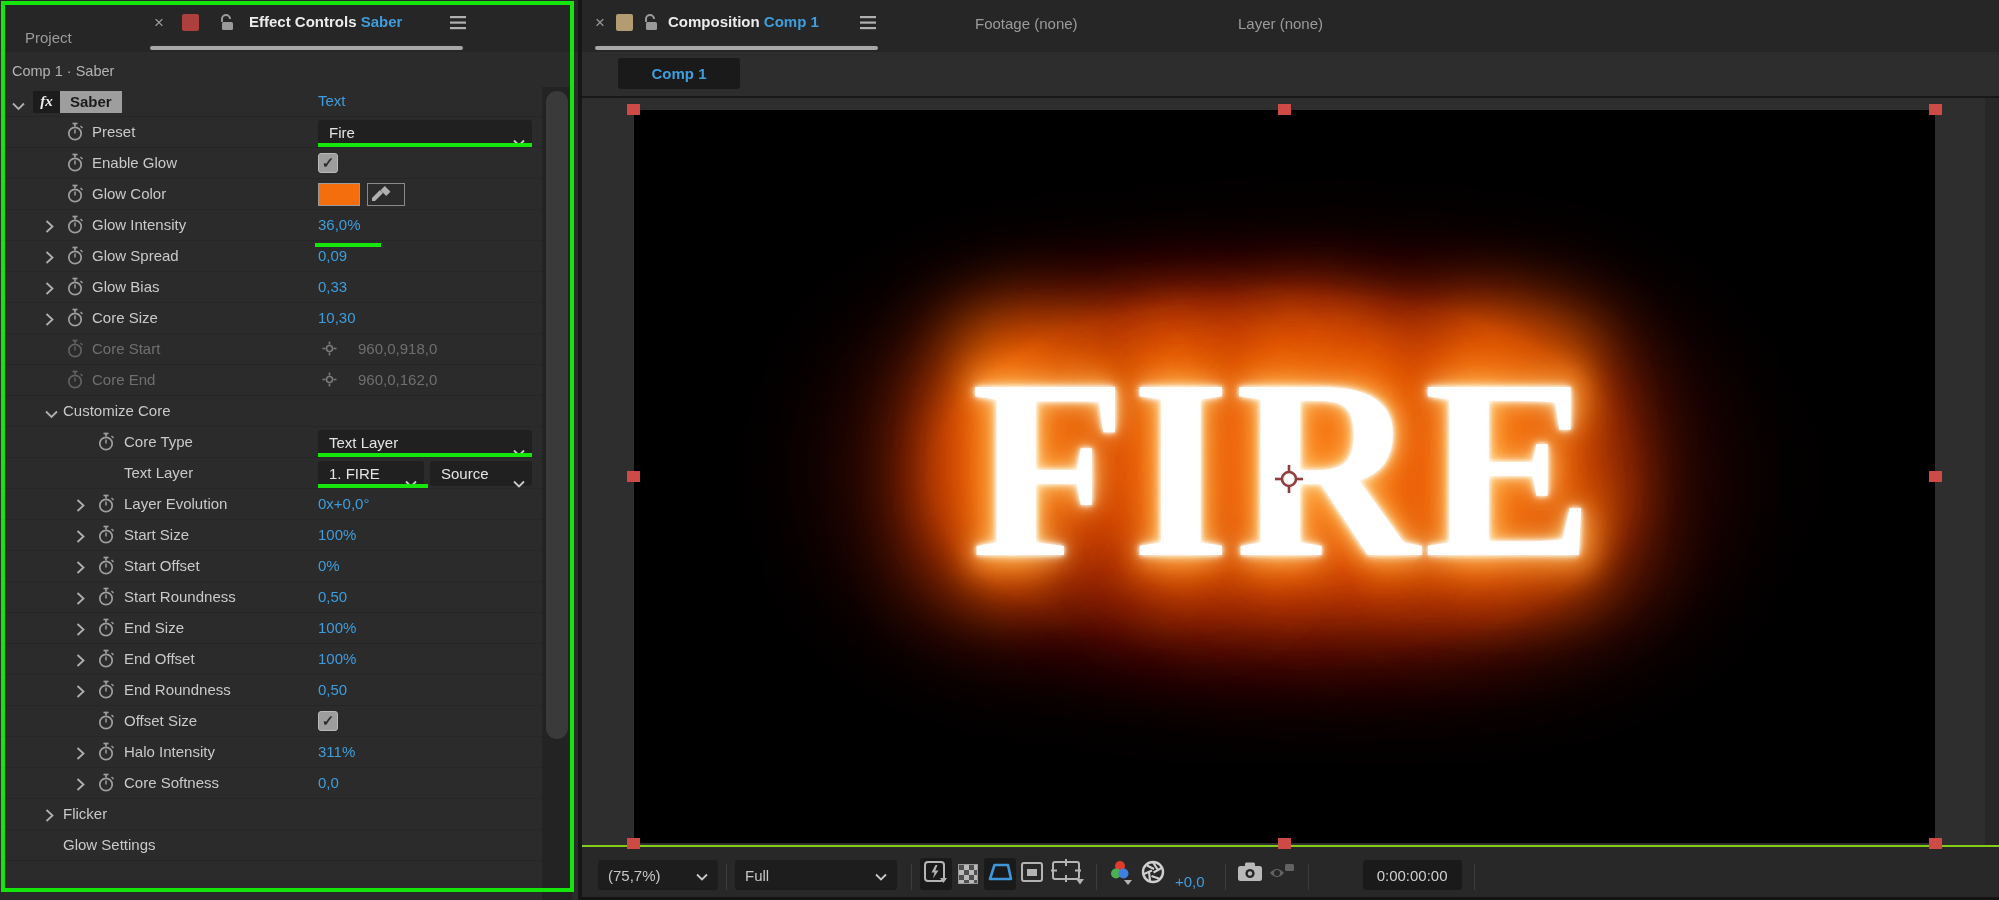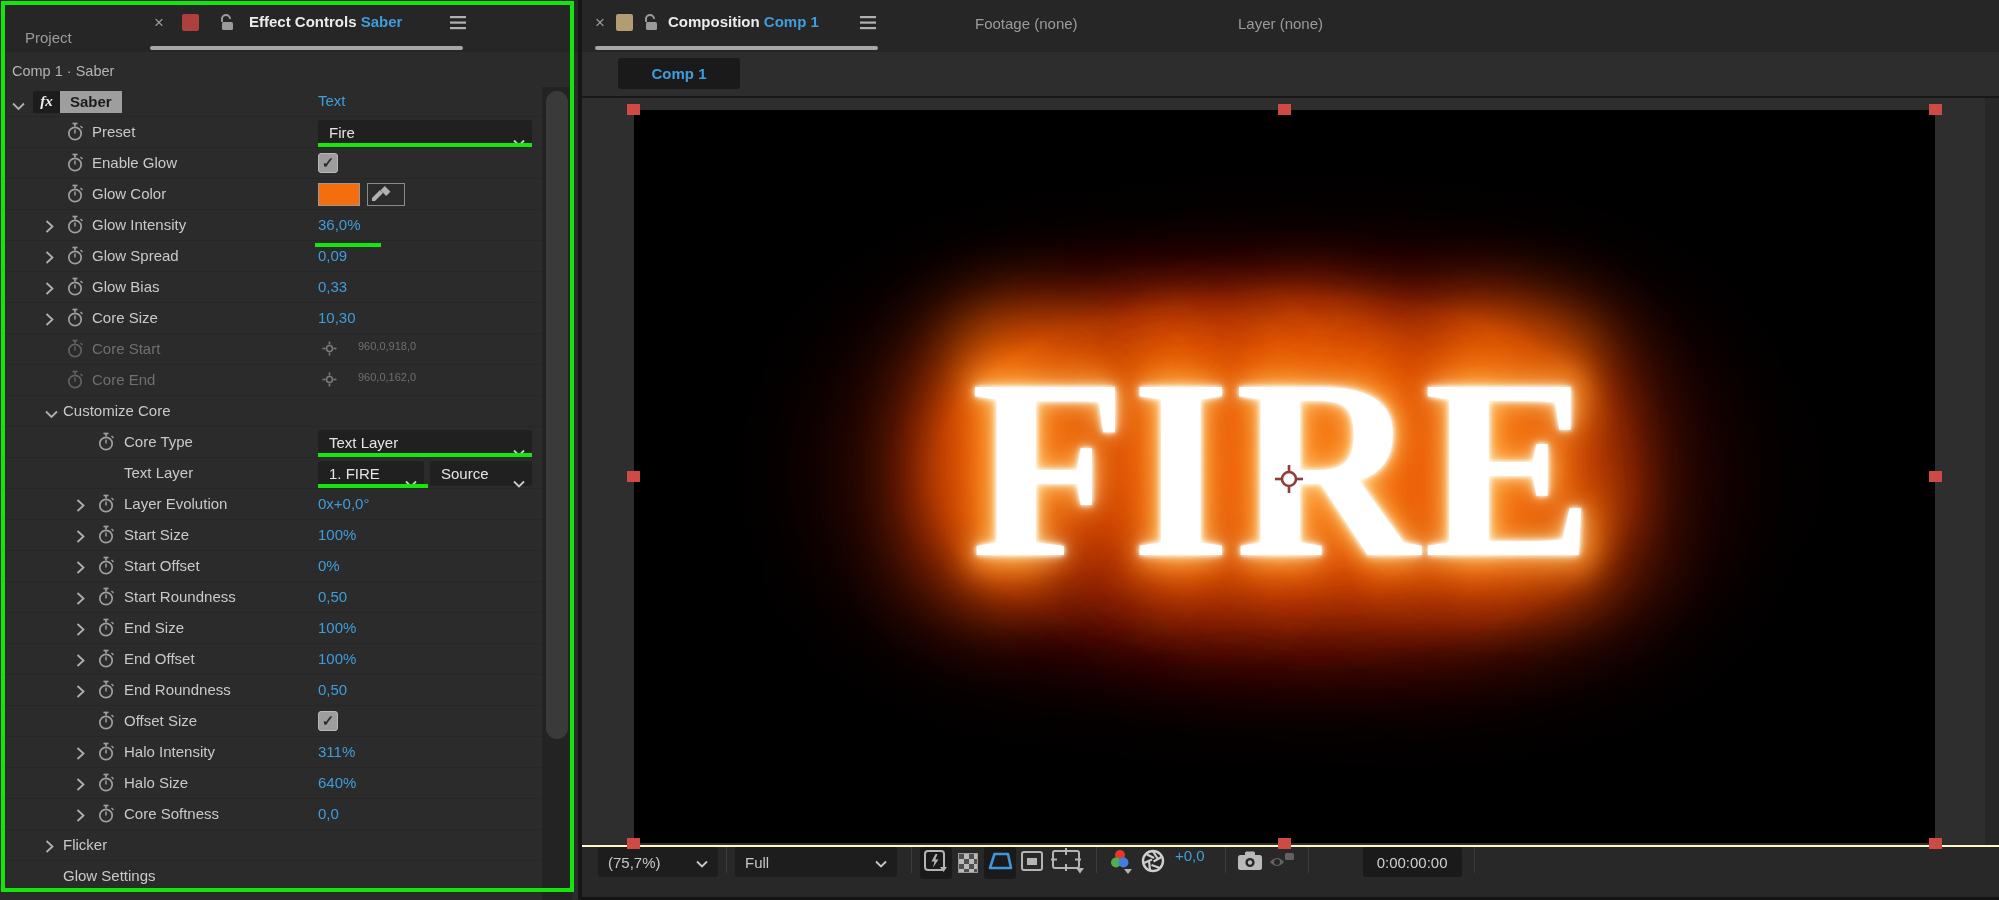--- a/index.html
+++ b/index.html
@@ -19,21 +19,21 @@
   .menu-icon svg, .lock-icon svg { display:block; }
   #ec-breadcrumb { position:absolute; left:12px; top:63px; font-size:14.5px; color:#b3b3b3; }
   #ec-rows { position:absolute; left:0; top:87px; width:542px; bottom:0; overflow:hidden; }
 
   .ec-row { position:relative; width:100%; height:31px; border-bottom:1px solid #262626; background:#2b2b2b; }
   .ec-row.disabled .rlabel { color:#6f6f6f; }
   .rlabel { position:absolute; top:6px; font-size:15px; color:#c9c9c9; white-space:nowrap; }
   .twirl { position:absolute; top:9px; width:14px; height:14px; }
   .sw { position:absolute; top:5px; width:18px; height:20px; }
   .val { position:absolute; left:318px; top:6px; font-size:15px; color:#3f9ddc; white-space:nowrap; }
-  .posval { position:absolute; left:358px; top:6px; font-size:11px; color:#6f6f6f; white-space:nowrap; }
+  .posval { position:absolute; left:358px; top:6px; font-size:15px; color:#6f6f6f; white-space:nowrap; }
   .positon-icon { position:absolute; left:322px; top:7px; }
   .dd { position:absolute; top:3px; height:25px; background:#202020; border-radius:3px;
         color:#e4e4e4; font-size:15px; line-height:25px; padding-left:11px; }
   .dd .ddchev { position:absolute; right:7px; top:9px; }
   .cb { position:absolute; left:318px; top:5px; width:20px; height:20px; background:#9d9d9d;
         border:1px solid #b9b9b9; border-radius:3px; color:#2c2c2c; font-weight:bold;
         font-size:15px; text-align:center; line-height:18px; }
   .swatch { position:absolute; left:318px; top:4px; width:42px; height:23px; border:1.5px solid #9a9a9a; }
   .eyebox { position:absolute; left:367px; top:4px; width:38px; height:23px; border:1.5px solid #8a8a8a;
             background:#2b2b2b; }
@@ -86,21 +86,21 @@
         0 0 92px #ff7912, 0 0 150px #f05400, 0 0 235px #a82a00; }
   #vignette { position:absolute; inset:0;
      background:radial-gradient(ellipse 52% 48% at 50% 50%, transparent 52%, rgba(0,0,0,0.55) 76%, #000 96%); }
 
   .handle { position:absolute; width:13px; height:11px; background:#ce4b45; z-index:5; }
 
   #anchor-icon { position:absolute; left:692px; top:366px; z-index:6; filter:drop-shadow(0 0 1.5px #f2f2f2); }
 
   
   #comp-toolbar { position:absolute; left:0; top:845px; right:0; height:45px; background:#282828;
-     border-top:2px solid #fef9c3; display:flex; align-items:flex-start; padding-left:16px; }
+     border-top:2px solid #84cc16; display:flex; align-items:flex-end; padding-left:16px; }
   .tb-dd { height:30px; background:#1d1d1d; border-radius:3px; color:#c6c6c6; font-size:15px;
      display:flex; align-items:center; padding:0 10px; position:relative; }
   .tb-dd .ddchev { margin-left:auto; }
   .tb-sep { width:1px; height:26px; background:#3c3c3c; margin:0 8px; }
   .tb-btn { width:32px; height:32px; display:flex; align-items:center; justify-content:center; border-radius:3px; }
   .tb-btn.pressed { background:#1a1a1a; }
   .checker { width:20px; height:20px; border:1px solid #9a9a9a;
      background:repeating-conic-gradient(#b9b9b9 0% 25%, #4f4f4f 0% 50%) 0 0/10px 10px; }
   #exposure-value { color:#3f9ddc; font-size:15px; margin:0 6px; }
   #timecode-box { height:30px; background:#1a1a1a; border-radius:3px; color:#cfcfcf; font-size:15px;
@@ -448,34 +448,20 @@
           <span class="twirl" style="left:76px;"><svg width="9" height="13" viewBox="0 0 9 13">
               <polyline points="1.5,1 7.5,6.5 1.5,12" fill="none" stroke="#b0b0b0" stroke-width="1.8"></polyline>
             </svg></span>
           <span class="sw" style="left:97px;"><svg width="18" height="20" viewBox="0 0 18 20">
               <circle cx="9" cy="11.5" r="6.2" fill="none" stroke="#9f9f9f" stroke-width="1.7"></circle>
               <line x1="9" y1="1.5" x2="9" y2="4.5" stroke="#9f9f9f" stroke-width="1.7"></line>
               <line x1="6.5" y1="1.5" x2="11.5" y2="1.5" stroke="#9f9f9f" stroke-width="1.7"></line>
               <line x1="14.5" y1="4" x2="16.5" y2="6" stroke="#9f9f9f" stroke-width="1.5"></line>
               <line x1="9" y1="11.5" x2="9" y2="7.5" stroke="#9f9f9f" stroke-width="1.5"></line>
             </svg></span>
-          <span class="rlabel" style="left:124px;">Halo Size</span>
-          <span class="val">640%</span>
-        </div>
-        <div class="ec-row">
-          <span class="twirl" style="left:76px;"><svg width="9" height="13" viewBox="0 0 9 13">
-              <polyline points="1.5,1 7.5,6.5 1.5,12" fill="none" stroke="#b0b0b0" stroke-width="1.8"></polyline>
-            </svg></span>
-          <span class="sw" style="left:97px;"><svg width="18" height="20" viewBox="0 0 18 20">
-              <circle cx="9" cy="11.5" r="6.2" fill="none" stroke="#9f9f9f" stroke-width="1.7"></circle>
-              <line x1="9" y1="1.5" x2="9" y2="4.5" stroke="#9f9f9f" stroke-width="1.7"></line>
-              <line x1="6.5" y1="1.5" x2="11.5" y2="1.5" stroke="#9f9f9f" stroke-width="1.7"></line>
-              <line x1="14.5" y1="4" x2="16.5" y2="6" stroke="#9f9f9f" stroke-width="1.5"></line>
-              <line x1="9" y1="11.5" x2="9" y2="7.5" stroke="#9f9f9f" stroke-width="1.5"></line>
-            </svg></span>
           <span class="rlabel" style="left:124px;">Core Softness</span>
           <span class="val">0,0</span>
         </div>
         <div class="ec-row">
           <span class="twirl" style="left:45px;"><svg width="9" height="13" viewBox="0 0 9 13">
               <polyline points="1.5,1 7.5,6.5 1.5,12" fill="none" stroke="#b0b0b0" stroke-width="1.8"></polyline>
             </svg></span>
           <span class="rlabel" style="left:63px;">Flicker</span>
         </div>
         <div class="ec-row">

